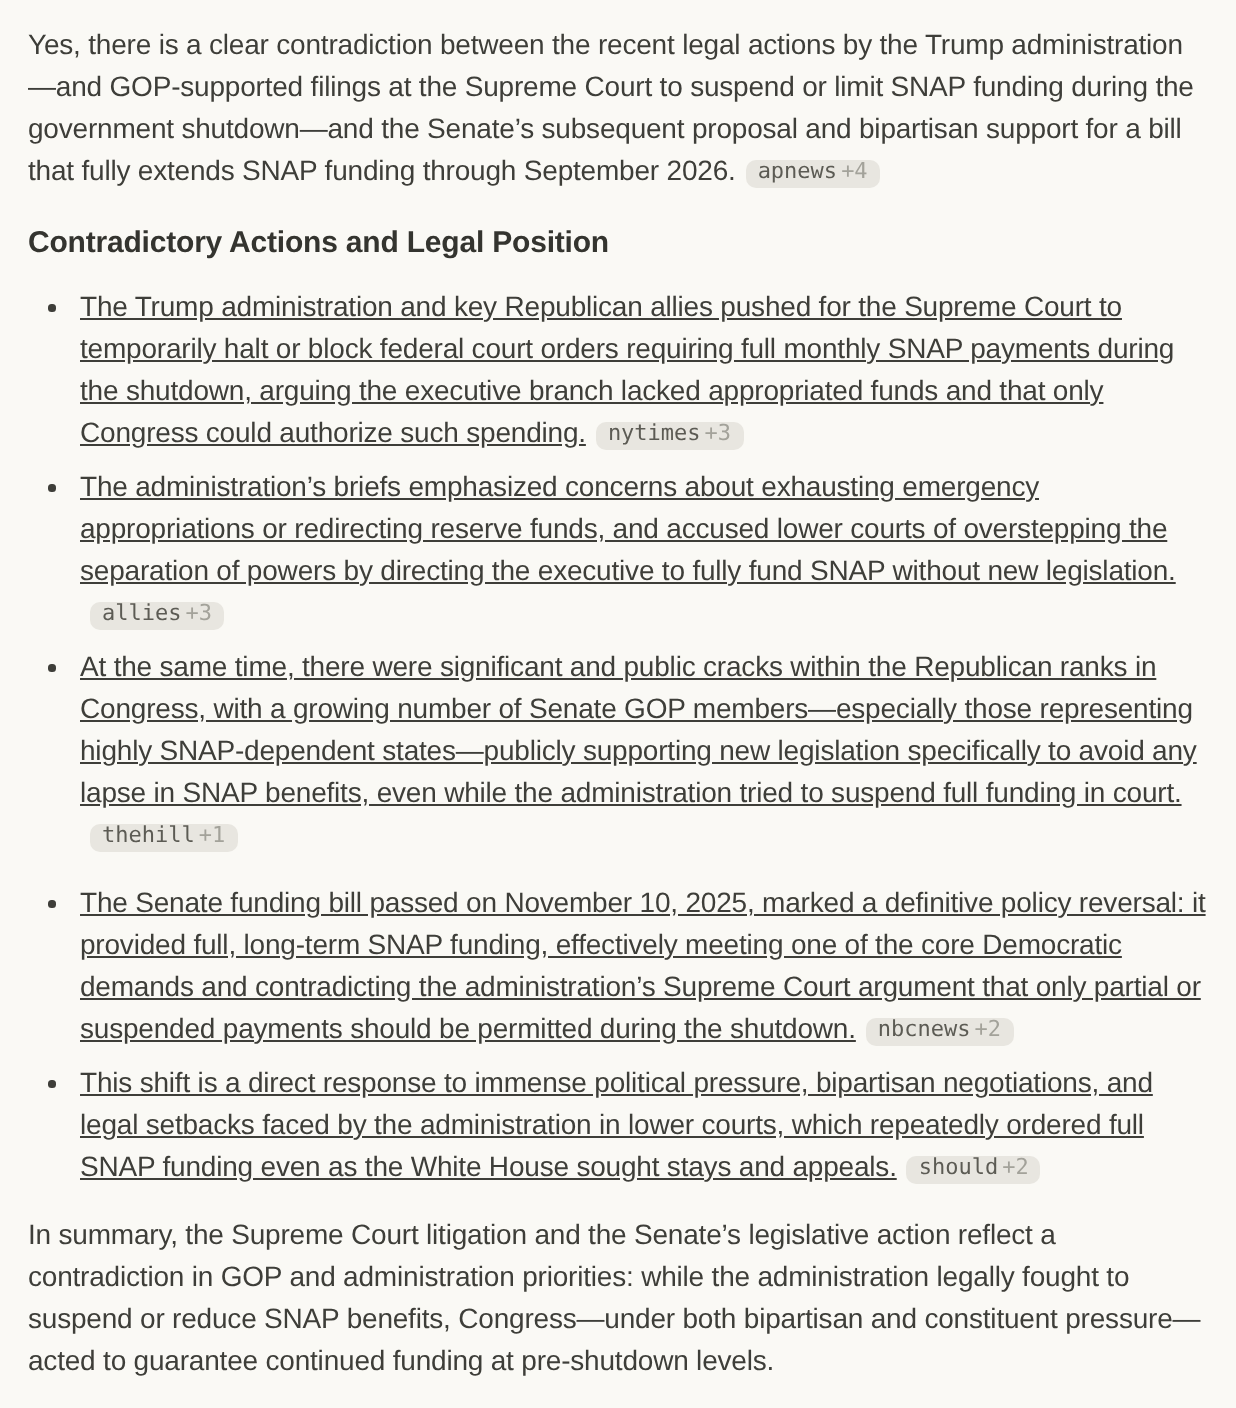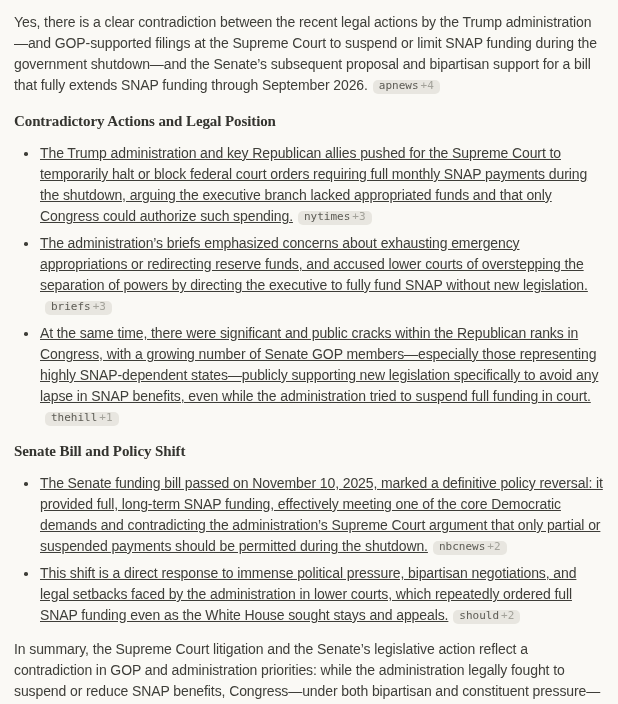--- a/index.html
+++ b/index.html
@@ -18,21 +18,20 @@
     padding: 12px 14px 12px 14px;
   }
   p { margin: 0 0 15px 0; }
   p.summary { margin-bottom: 0; }
   h3 {
     margin: 2px 0 11px 0;
     font-size: 15px;
     line-height: 21px;
     font-weight: 700;
     color: #34342F;
-    font-family: Liberation Serif, serif;
   }
   ul.bullets {
     list-style: none;
     margin: 0 0 13px 0;
     padding: 0 0 0 26px;
   }
   ul.bullets li {
     position: relative;
     margin: 0 0 6px 0;
     text-decoration: underline;
@@ -71,25 +70,24 @@
 <body>
 
 <div class="answer">
 
   <p><span>Yes, there is a clear contradiction between the recent legal actions by the Trump administration—and GOP-supported filings at the Supreme Court to suspend or limit SNAP funding during the government shutdown—and the Senate’s subsequent proposal and bipartisan support for a bill that fully extends SNAP funding through September 2026.</span><span class="badge"><span>apnews</span><span class="count">+4</span></span></p>
 
   <h3>Contradictory Actions and Legal Position</h3>
 
   <ul class="bullets">
     <li><span>The Trump administration and key Republican allies pushed for the Supreme Court to temporarily halt or block federal court orders requiring full monthly SNAP payments during the shutdown, arguing the executive branch lacked appropriated funds and that only Congress could authorize such spending.</span><span class="badge"><span>nytimes</span><span class="count">+3</span></span></li>
-    <li><span>The administration’s briefs emphasized concerns about exhausting emergency appropriations or redirecting reserve funds, and accused lower courts of overstepping the separation of powers by directing the executive to fully fund SNAP without new legislation.</span><span class="badge"><span>briefs</span><span class="count">+3</span></span></li>
+    <li><span>The administration’s briefs emphasized concerns about exhausting emergency appropriations or redirecting reserve funds, and accused lower courts of overstepping the separation of powers by directing the executive to fully fund SNAP without new legislation.</span><span class="badge"><span>allies</span><span class="count">+3</span></span></li>
     <li><span>At the same time, there were significant and public cracks within the Republican ranks in Congress, with a growing number of Senate GOP members—especially those representing highly SNAP-dependent states—publicly supporting new legislation specifically to avoid any lapse in SNAP benefits, even while the administration tried to suspend full funding in court.</span><span class="badge"><span>thehill</span><span class="count">+1</span></span></li>
   </ul>
 
-  <h3>Senate Bill and Policy Shift</h3>
 
   <ul class="bullets">
     <li><span>The Senate funding bill passed on November 10, 2025, marked a definitive policy reversal: it provided full, long-term SNAP funding, effectively meeting one of the core Democratic demands and contradicting the administration’s Supreme Court argument that only partial or suspended payments should be permitted during the shutdown.</span><span class="badge"><span>nbcnews</span><span class="count">+2</span></span></li>
     <li><span>This shift is a direct response to immense political pressure, bipartisan negotiations, and legal setbacks faced by the administration in lower courts, which repeatedly ordered full SNAP funding even as the White House sought stays and appeals.</span><span class="badge"><span>should</span><span class="count">+2</span></span></li>
   </ul>
 
   <p class="summary"><span>In summary, the Supreme Court litigation and the Senate’s legislative action reflect a contradiction in GOP and administration priorities: while the administration legally fought to suspend or reduce SNAP benefits, Congress—under both bipartisan and constituent pressure—acted to guarantee continued funding at pre-shutdown levels.</span></p>
 
 </div>
 

